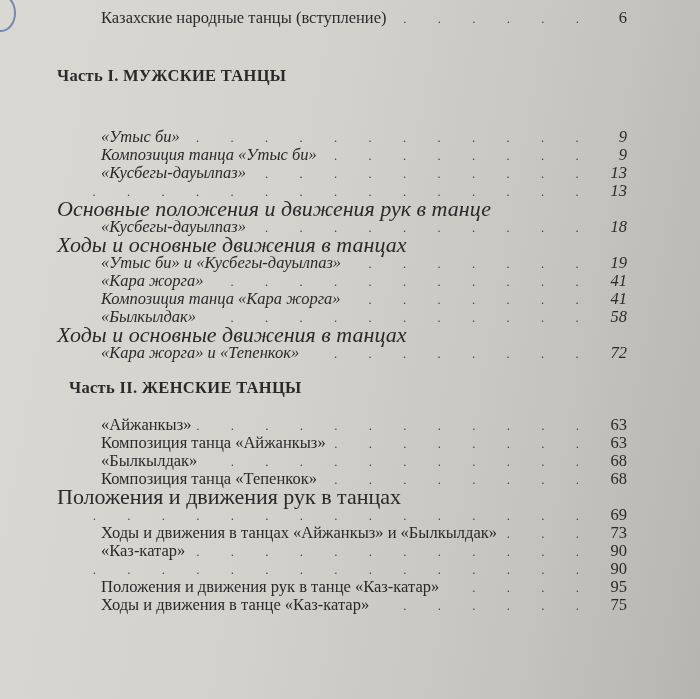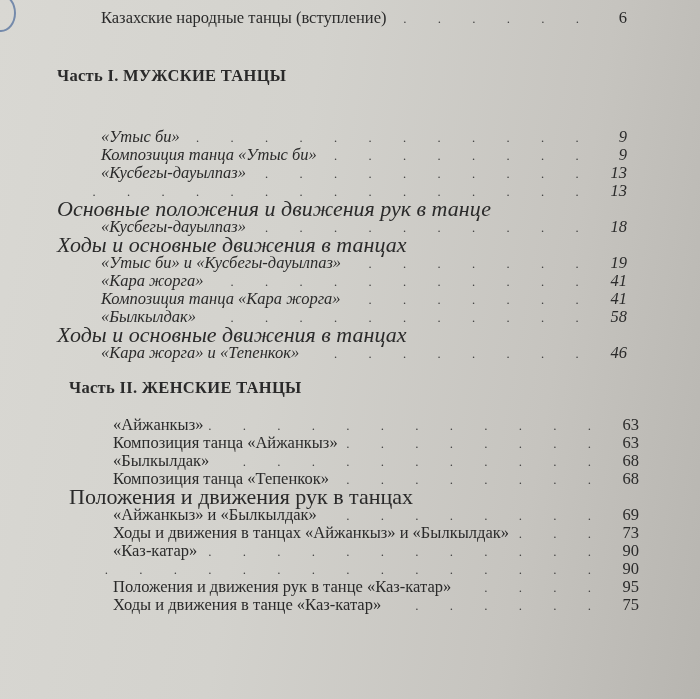--- a/index.html
+++ b/index.html
@@ -93,27 +93,27 @@
       </div>
     <div class="row">
         <span class="title">«Былкылдак»</span>
         <span class="dots">. . . . . . . . . . . . . . . . . . . . . . . . .</span>
         <span class="page">58</span>
       </div>
     <div class="wrap">Ходы и основные движения в танцах</div>
     <div class="row">
         <span class="title">«Кара жорга» и «Тепенкок»</span>
         <span class="dots">. . . . . . . . . . . . . . . . . . . . . . . . .</span>
-        <span class="page">46</span>
+        <span class="page">72</span>
       </div>
   </div>
 
   <div class="section" style="position:absolute; top:378px; left:12px;">Часть II. ЖЕНСКИЕ ТАНЦЫ</div>
 
-  <div style="position:absolute; top:416px; left:12px; width:570px;">
+  <div style="position:absolute; top:416px; left:0; width:570px;">
     <div class="row">
         <span class="title">«Айжанкыз»</span>
         <span class="dots">. . . . . . . . . . . . . . . . . . . . . . . . .</span>
         <span class="page">63</span>
       </div>
     <div class="row">
         <span class="title">Композиция танца «Айжанкыз»</span>
         <span class="dots">. . . . . . . . . . . . . . . . . . . . . . . . .</span>
         <span class="page">63</span>
       </div>
@@ -122,21 +122,20 @@
         <span class="dots">. . . . . . . . . . . . . . . . . . . . . . . . .</span>
         <span class="page">68</span>
       </div>
     <div class="row">
         <span class="title">Композиция танца «Тепенкок»</span>
         <span class="dots">. . . . . . . . . . . . . . . . . . . . . . . . .</span>
         <span class="page">68</span>
       </div>
     <div class="wrap">Положения и движения рук в танцах</div>
     <div class="row">
-        <span class="title">«Айжанкыз» и «Былкылдак»</span>
         <span class="dots">. . . . . . . . . . . . . . . . . . . . . . . . .</span>
         <span class="page">69</span>
       </div>
     <div class="row">
         <span class="title">Ходы и движения в танцах «Айжанкыз» и «Былкылдак»</span>
         <span class="dots">. . . . . . . . . . . . . . . . . . . . . . . . .</span>
         <span class="page">73</span>
       </div>
     <div class="row">
         <span class="title">«Каз-катар»</span>

